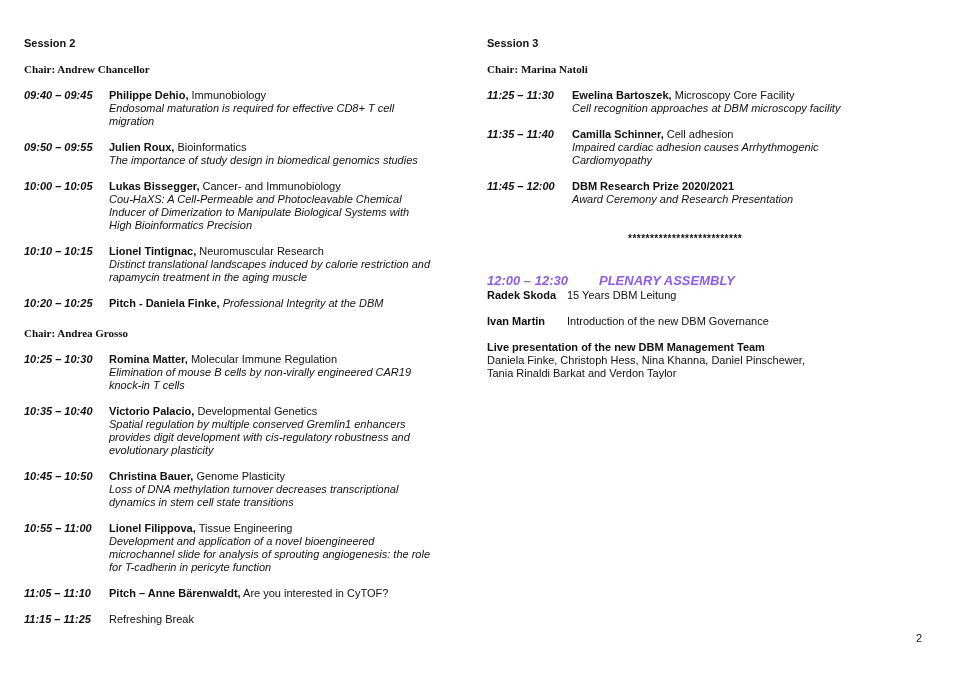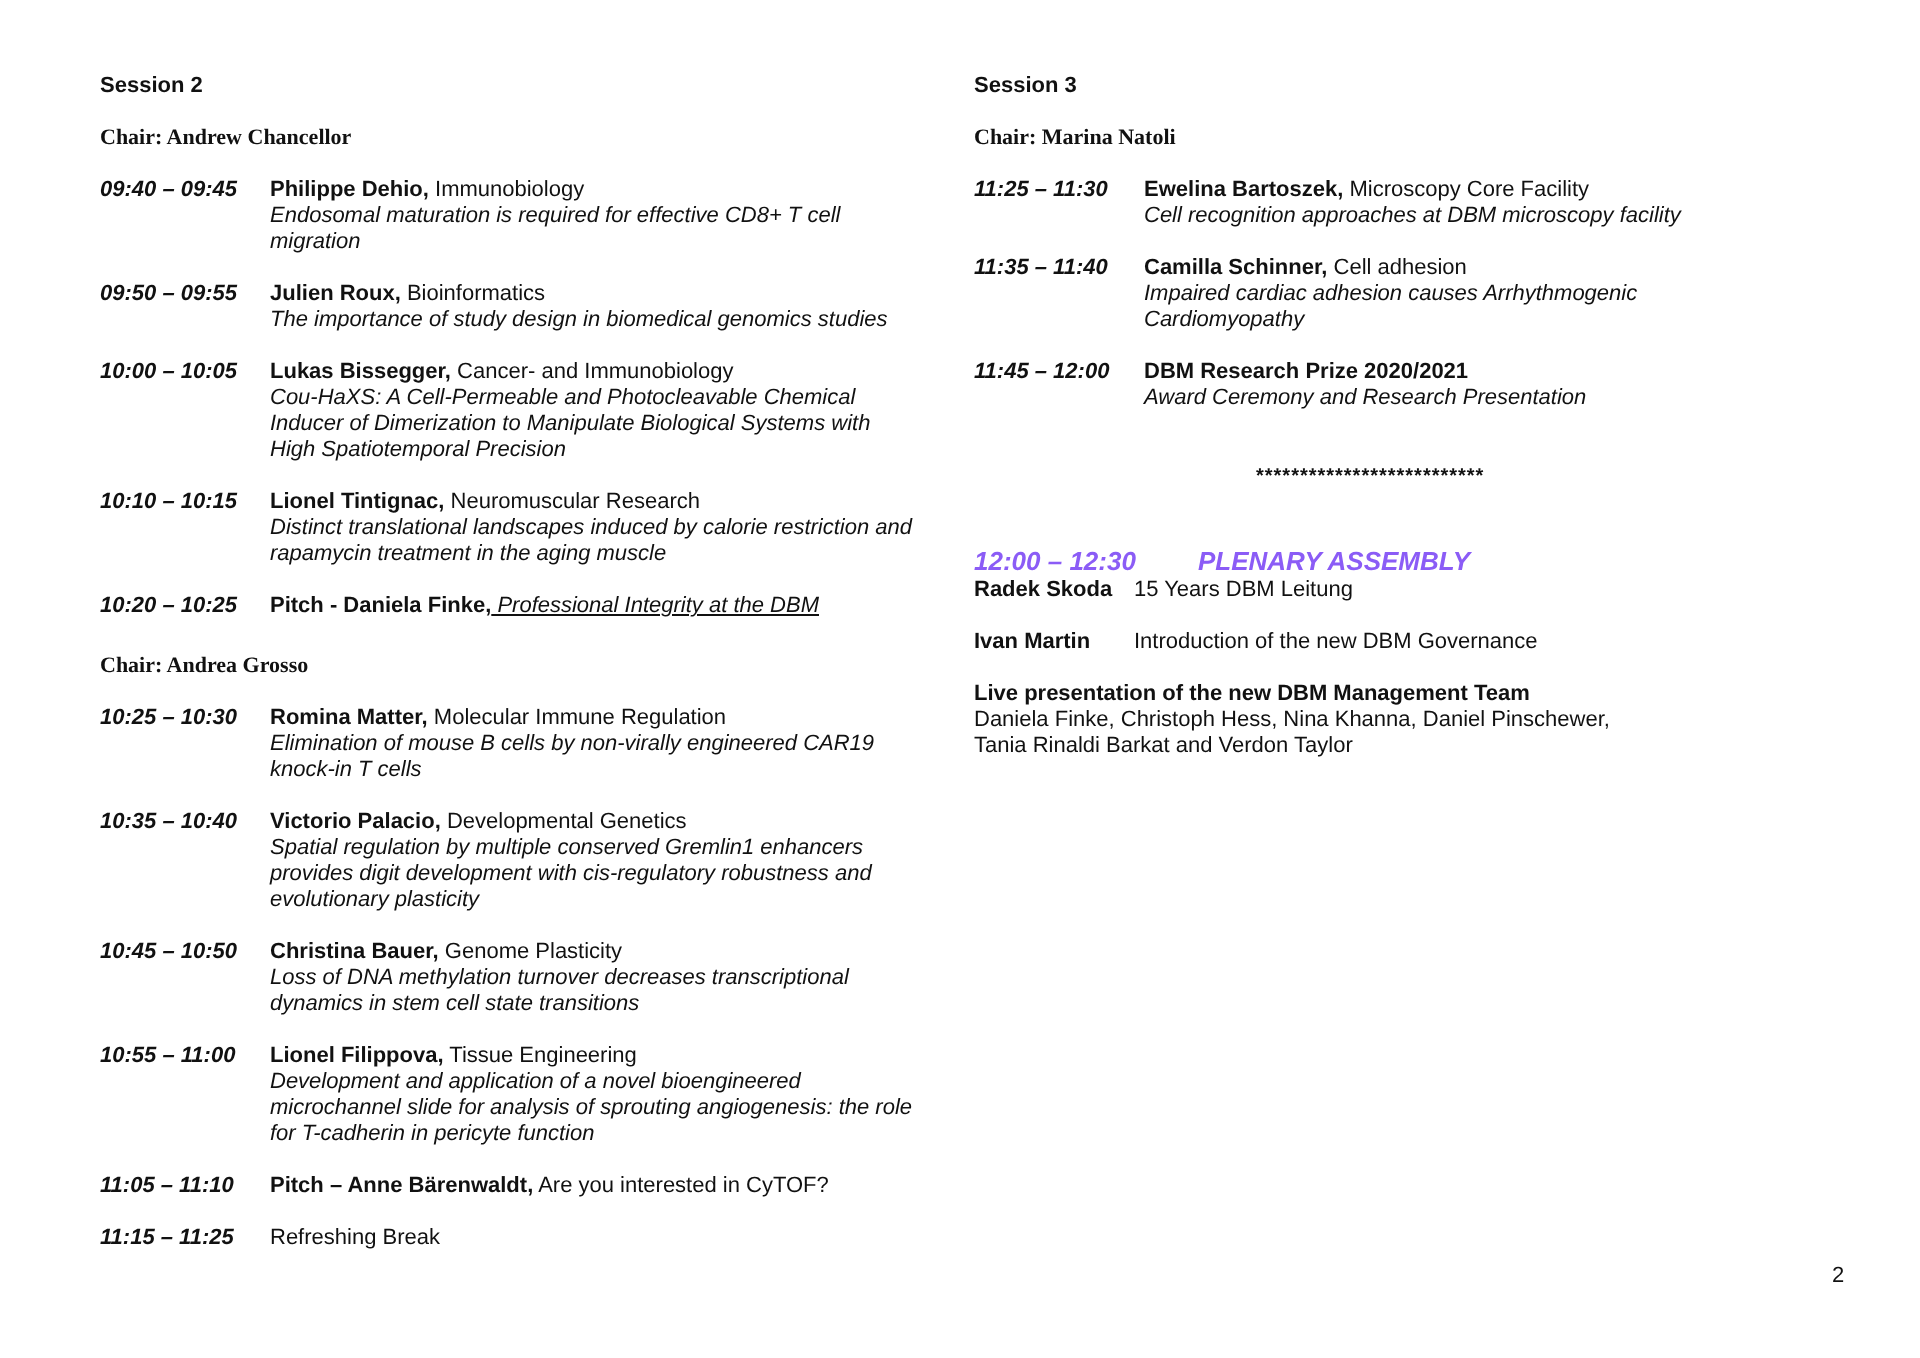--- a/index.html
+++ b/index.html
@@ -15,21 +15,21 @@
     font-family: "Liberation Sans", "DejaVu Sans", sans-serif;
     font-size: 11px;
     line-height: 13px;
     color: #111111;
   }
   .col {
     position: absolute;
     top: 37px;
     width: 440px;
   }
-  .col-left  { left: 50px; }
+  .col-left  { left: 24px; }
   .col-right { left: 487px; }
 
   h2.session-title {
     font-size: 11px;
     font-weight: bold;
     margin: 0 0 13px 0;
   }
   h3.chair-title {
     font-size: 11px;
     font-weight: bold;
@@ -43,21 +43,21 @@
     margin: 0 0 13px 0;
   }
   .entry .time {
     flex: 0 0 85px;
     font-weight: bold;
     white-space: nowrap;
     font-style: italic;
   }
   .entry .content { flex: 1 1 auto; }
   .b { font-weight: bold; }
-  .i { font-style: italic; text-decoration: underline; }
+  .i { font-style: italic; }
   .ib {
     font-style: italic;
     white-space: pre-line;
   }
 
   .separator {
     margin: 26px 0 0 141px;
     font-weight: bold;
     font-size: 10px;
     letter-spacing: 0.5px;
@@ -125,21 +125,21 @@
         <div class="ib">The importance of study design in biomedical genomics studies</div>
       </div>
     </div>
 
     <div class="entry">
       <div class="time">10:00 – 10:05</div>
       <div class="content">
         <div class="line1"><span class="b">Lukas Bissegger,</span><span> Cancer- and Immunobiology</span><span class="i"></span></div>
         <div class="ib">Cou-HaXS: A Cell-Permeable and Photocleavable Chemical
 Inducer of Dimerization to Manipulate Biological Systems with
-High Spatiotemporal Precision</div>
+High Bioinformatics Precision</div>
       </div>
     </div>
 
     <div class="entry">
       <div class="time">10:10 – 10:15</div>
       <div class="content">
         <div class="line1"><span class="b">Lionel Tintignac,</span><span> Neuromuscular Research</span><span class="i"></span></div>
         <div class="ib">Distinct translational landscapes induced by calorie restriction and
 rapamycin treatment in the aging muscle</div>
       </div>

